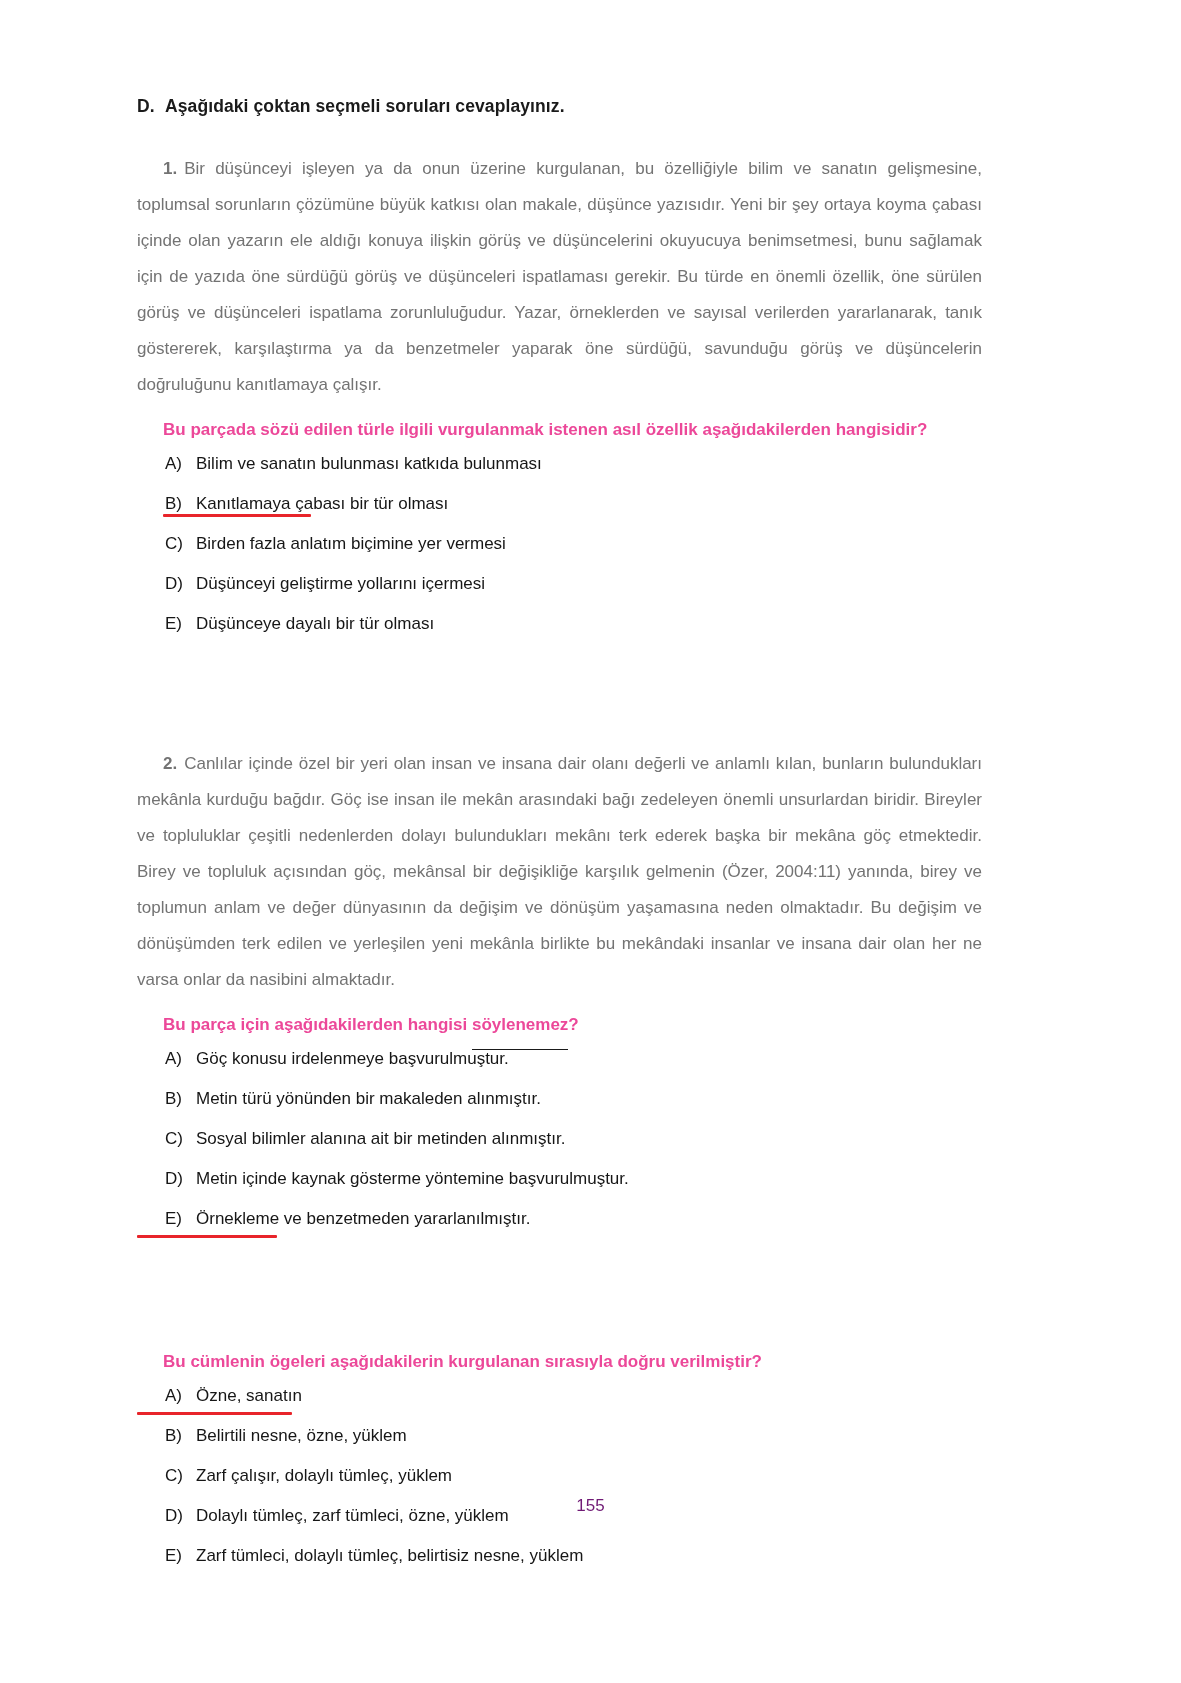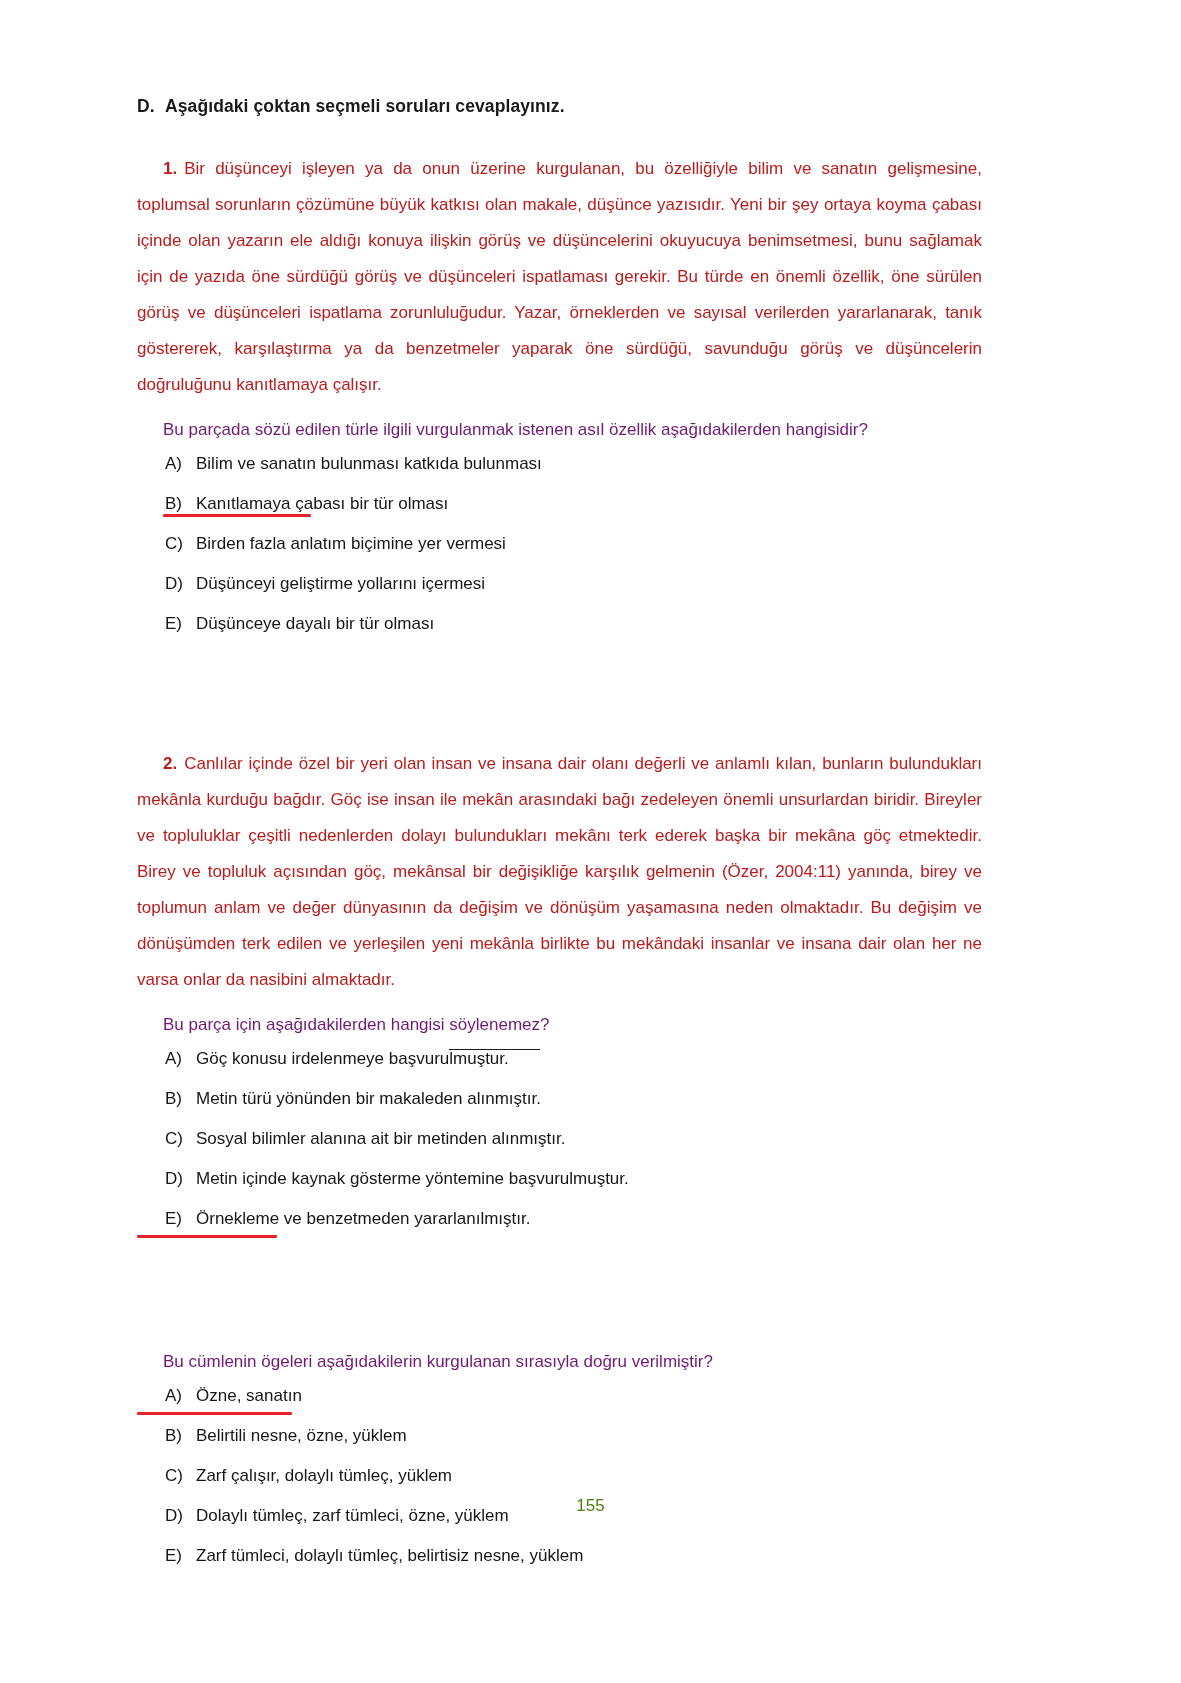--- a/index.html
+++ b/index.html
@@ -47,35 +47,35 @@
   
   .question-block { margin-bottom: 0; }
 
   .passage {
     font-size: 17px;
     line-height: 36px;
     text-align: justify;
     text-justify: inter-word;
     margin: 0;
     hyphens: none;
-    color: #b91c1c;
+    color: #737373;
   }
   .passage .qnum {
     font-weight: bold;
     margin-right: 7px;
   }
   .passage .indent { display: inline-block; width: 26px; }
 
   .question-stem {
     font-size: 17px;
     line-height: 36px;
-    font-weight: normal;
+    font-weight: bold;
     text-align: justify;
     margin: 9px 0 4px 0;
-    color: #701a75;
+    color: #ec4899;
   }
   .question-stem .stem-indent { display: inline-block; width: 26px; }
   .u-black {
     border-bottom: 1.6px solid #1a1a1a;
     padding-bottom: 15px;
   }
 
   
   .options {
     margin: 6px 0 0 0;
@@ -112,21 +112,21 @@
   .gap-medium { height: 86px; }
 
   
   .page-number {
     position: absolute;
     left: 0;
     top: 1496px;
     width: 1181px;
     text-align: center;
     font-size: 17px;
-    color: #4d7c0f;
+    color: #701a75;
   }
 </style>
 </head>
 <body>
 
 <div class="page">
 
   <div class="content">
 
     <div class="section-heading">

